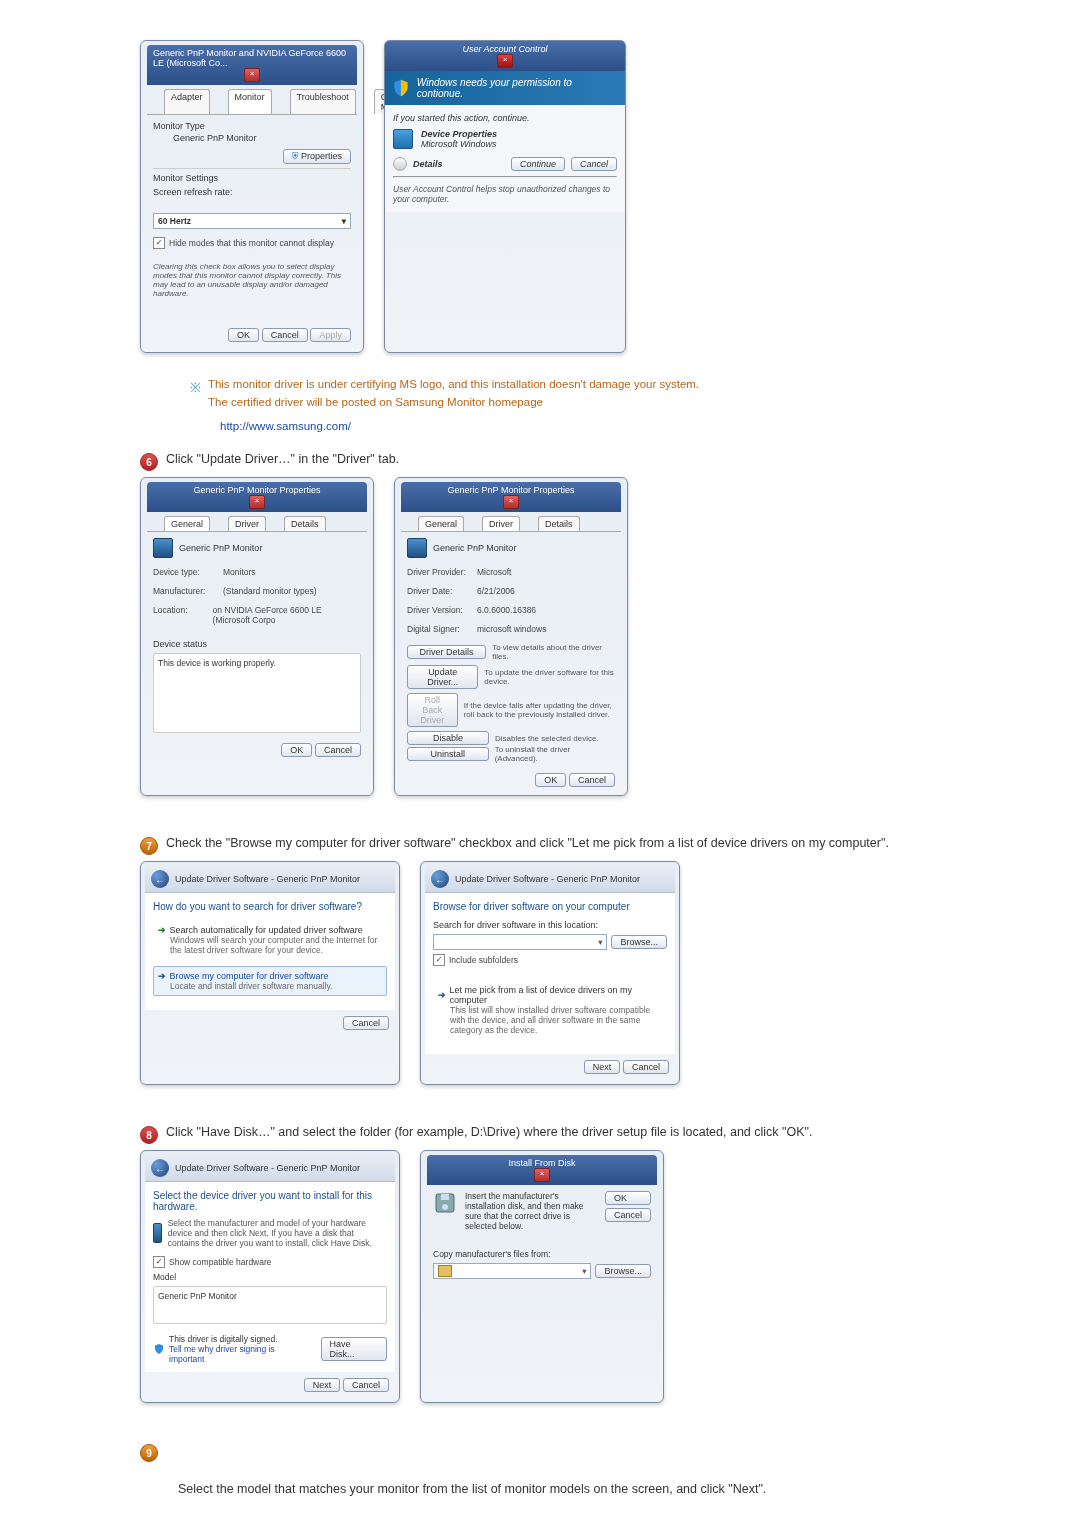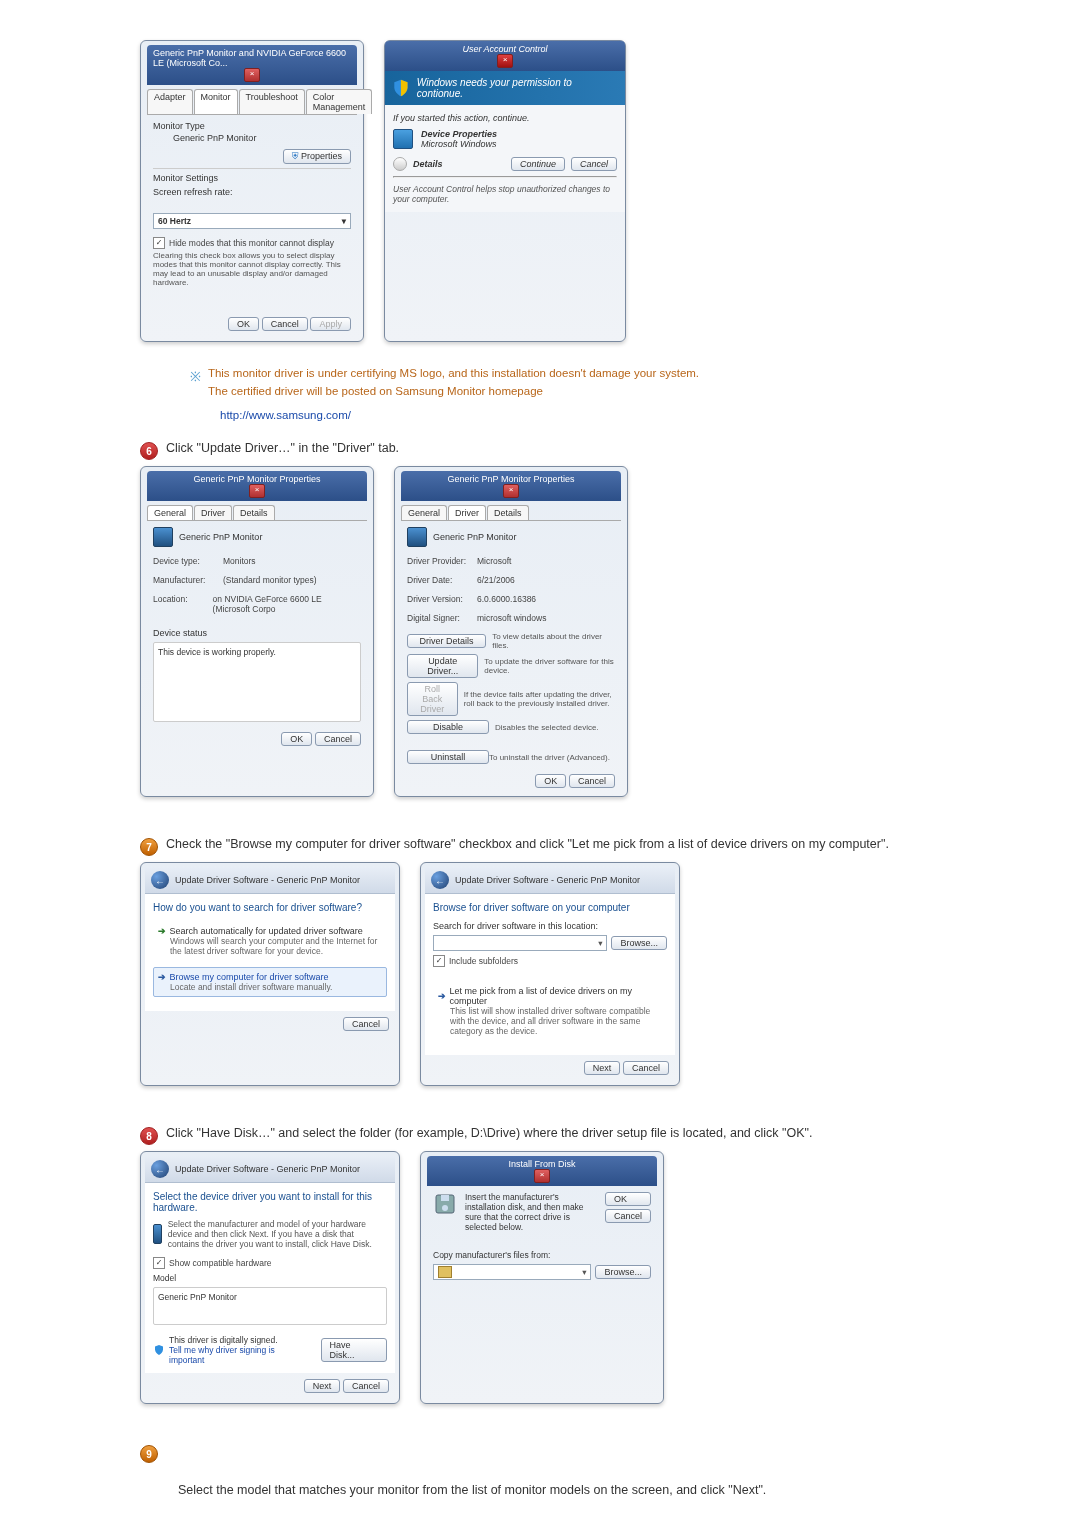--- a/index.html
+++ b/index.html
@@ -48,21 +48,21 @@
     background: linear-gradient(to bottom,#e06060,#b03030);
     border:1px solid #802020;
     color:#fff;
     width:14px;height:12px;
     font-size:8px;
     line-height:10px;
     text-align:center;
     border-radius:2px;
   }
   .tabs { display:flex; border-bottom:1px solid #aaa; font-size:9px; padding-top:4px; gap:0;}
-  .tab { padding:2px 6px; border:1px solid #aaa; border-bottom:none; background:#f7f7f7; border-radius:3px 3px 0 0; margin-right:1px;}
+  .tab { padding:2px 6px; border:1px solid #aaa; border-bottom:none; background:#f7f7f7; border-radius:3px 3px 0 0; margin-right:1px;margin-left:17px;}
   .tab.active { background:#fff;}
   .winbody { padding:6px; font-size:9px; color:#333;}
   .winbody hr { border:none; border-top:1px solid #ccc; margin:4px 0;}
   .groupbox { border:1px solid #ccc; padding:4px; margin-top:4px; border-radius:2px; background:#fff; font-size:8.5px;}
   .btn-mini {
     display:inline-block;
     background: linear-gradient(to bottom,#ffffff,#e0e6ee);
     border:1px solid #8a9ab0;
     border-radius:3px;
     padding:1px 8px;
@@ -192,21 +192,21 @@
         <div>Monitor Settings</div>
         <div style="margin-top:4px;">Screen refresh rate:</div>
         <div class="combo-dd" style="margin-top:16px;font-weight:bold;">
           <span>60 Hertz</span>
           <span>▾</span>
         </div>
         <div class="chk-row" style="margin-top:8px;">
           <span class="chk on"></span>
           <span>Hide modes that this monitor cannot display</span>
         </div>
-        <div style="font-size:8px; color:#555; margin-top:2px;">Clearing this check box allows you to select display modes that this monitor cannot display correctly. This may lead to an unusable display and/or damaged hardware.</div>
+        <div style="font-size:8px; color:#555; margin-top:13px;font-style:italic;">Clearing this check box allows you to select display modes that this monitor cannot display correctly. This may lead to an unusable display and/or damaged hardware.</div>
       </div>
       <div class="btn-row" style="margin-top:20px;">
         <span class="btn-mini">OK</span>
         <span class="btn-mini">Cancel</span>
         <span class="btn-mini" style="color:#aaa;">Apply</span>
       </div>
     </div>
 
     <div class="fake-window uac">
       <div class="titlebar">
@@ -339,21 +339,21 @@
           <span style="font-size:8px;color:#555;">To update the driver software for this device.</span>
         </div>
         <div style="display:flex;gap:6px;margin-top:4px;align-items:center;">
           <span class="btn-mini" style="width:64px;text-align:center;color:#aaa;">Roll Back Driver</span>
           <span style="font-size:8px;color:#555;">If the device fails after updating the driver, roll back to the previously installed driver.</span>
         </div>
         <div style="display:flex;gap:6px;margin-top:4px;align-items:center;">
           <span class="btn-mini" style="width:64px;text-align:center;">Disable</span>
           <span style="font-size:8px;color:#555;">Disables the selected device.</span>
         </div>
-        <div style="display:flex;margin-top:16px;align-items:center;">
+        <div style="display:flex;gap:6px;margin-top:0;align-items:center;">
           <span class="btn-mini" style="width:64px;text-align:center;">Uninstall</span>
           <span style="font-size:8px;color:#555;">To uninstall the driver (Advanced).</span>
         </div>
       </div>
       <div class="btn-row">
         <span class="btn-mini">OK</span>
         <span class="btn-mini">Cancel</span>
       </div>
     </div>
   </div>

